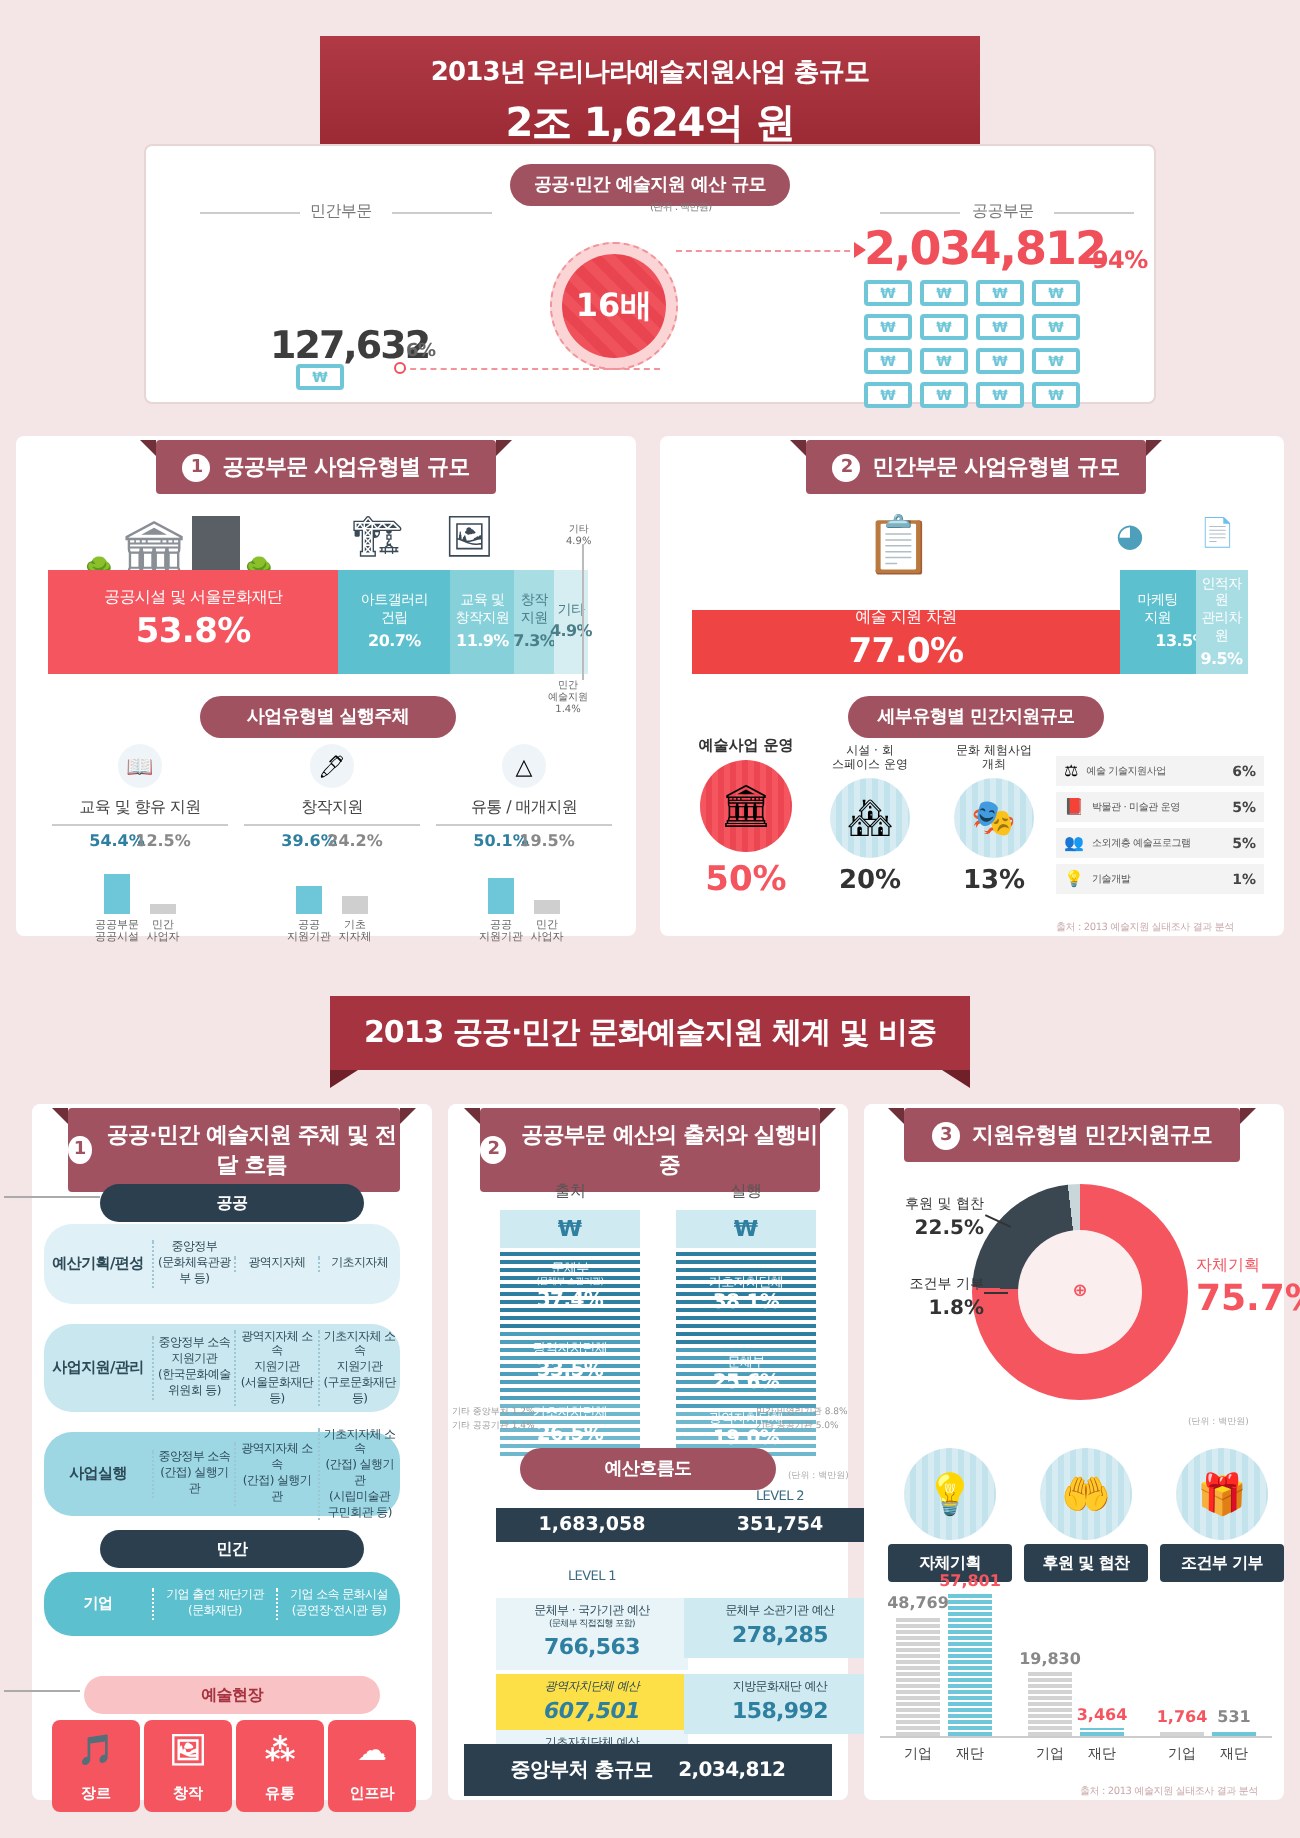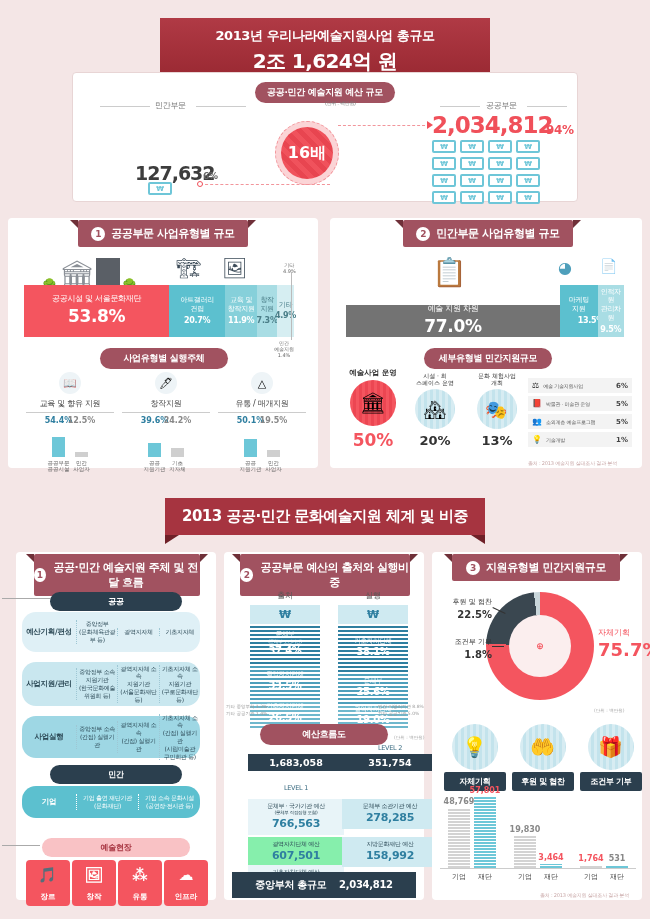--- a/index.html
+++ b/index.html
@@ -327,21 +327,21 @@
 <div class="sec-head" style="left:403px; top:220px; width:170px;">
   <span class="num">2</span>
   <span>민간부문 사업유형별 규모</span>
 </div>
 
 <div style="position:absolute;left:432px;top:256px;font-size:28px;">📋</div>
 <div style="position:absolute;left:558px;top:258px;font-size:16px;color:#4e9fbb;">◕</div>
 <div style="position:absolute;left:600px;top:258px;font-size:14px;color:#3b4a57;">📄</div>
 
 <div class="hbar" id="s2-bar" style="left:346px; top:285px; width:278px;">
-    <div style="width: 77%; background: #737373; margin-top: 20px;">
+    <div style="width: 77%; background: #ef4444; margin-top: 20px;">
       <span style="font-size: 8px;">예술 지원 차원</span>
       <span class="pct" style="font-size: 17px;">77.0%</span>
     </div>
     <div style="width: 13.5%; background: rgb(92, 192, 207);">
       <span>마케팅<br>지원</span>
       <span class="pct" style="font-size: 8px; margin-left: 24px;">13.5%</span>
     </div>
     <div style="width: 9.5%; background: rgb(169, 221, 228);">
       <span>인적자원<br>관리차원</span>
       <span class="pct" style="font-size: 8px;">9.5%</span>
@@ -504,21 +504,21 @@
 
 <div class="pill" style="left:260px; top:724px; width:128px;">예산흐름도</div>
 <div style="position:absolute;left:394px;top:735px;font-size:4.5px;color:#aaa;">(단위 : 백만원)</div>
 
 <div class="lvl-cap" style="left:248px; top:784px;">LEVEL 1</div>
 <div class="lvl-head" style="left:248px; top:754px;">1,683,058</div>
 <div class="lvl-cap" style="left:342px; top:744px;">LEVEL 2</div>
 <div class="lvl-head" style="left:342px; top:754px;">351,754</div>
 <div id="lvl1-boxes">
     <div class="fbox" style="left: 248px; top: 772px; background: rgb(232, 244, 248);"><span>문체부 · 국가기관 예산</span><span style="font-size:4.5px;display:block">(문체부 직접집행 포함)</span><b>766,563</b></div>
-    <div class="fbox" style="left: 248px; top: 810px; background: #86efac;"><span>광역자치단체 예산</span><b>607,501</b></div>
+    <div class="fbox" style="left: 248px; top: 810px; background: #fde047; font-style: italic;"><span>광역자치단체 예산</span><b>607,501</b></div>
     <div class="fbox" style="left: 248px; top: 838px; background: rgb(232, 244, 248);"><span>기초자치단체 예산</span><b>774,695</b></div>
   </div>
 <div id="lvl2-boxes">
     <div class="fbox" style="left: 342px; top: 772px; background: rgb(207, 234, 241);"><span>문체부 소관기관 예산</span><b>278,285</b></div>
     <div class="fbox" style="left: 342px; top: 810px; background: rgb(207, 234, 241);"><span>지방문화재단 예산</span><b>158,992</b></div>
   </div>
 
 <div class="total-bar" style="left:232px; top:872px; width:184px;">
   <span>중앙부처 총규모</span>
   &nbsp;&nbsp;

